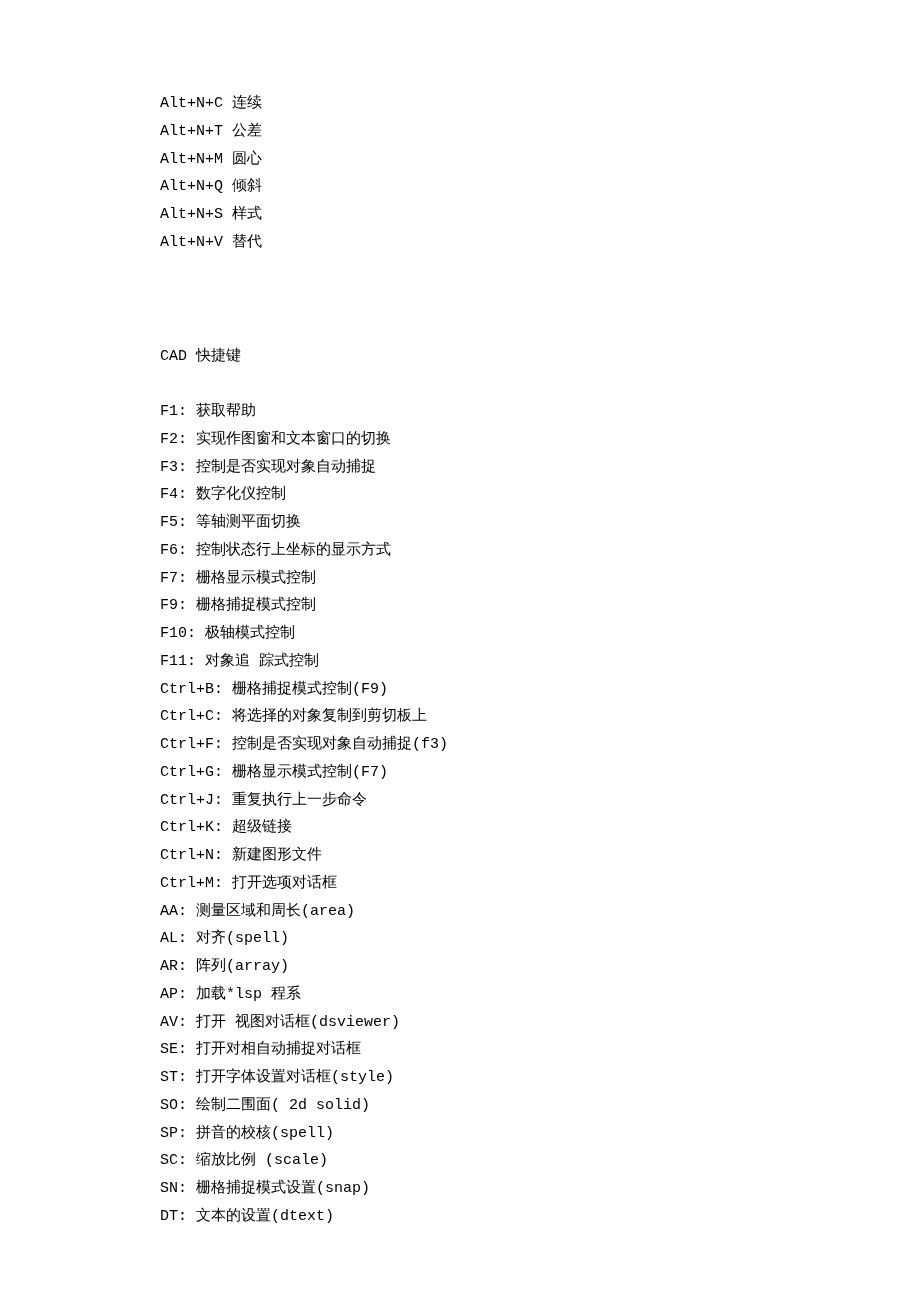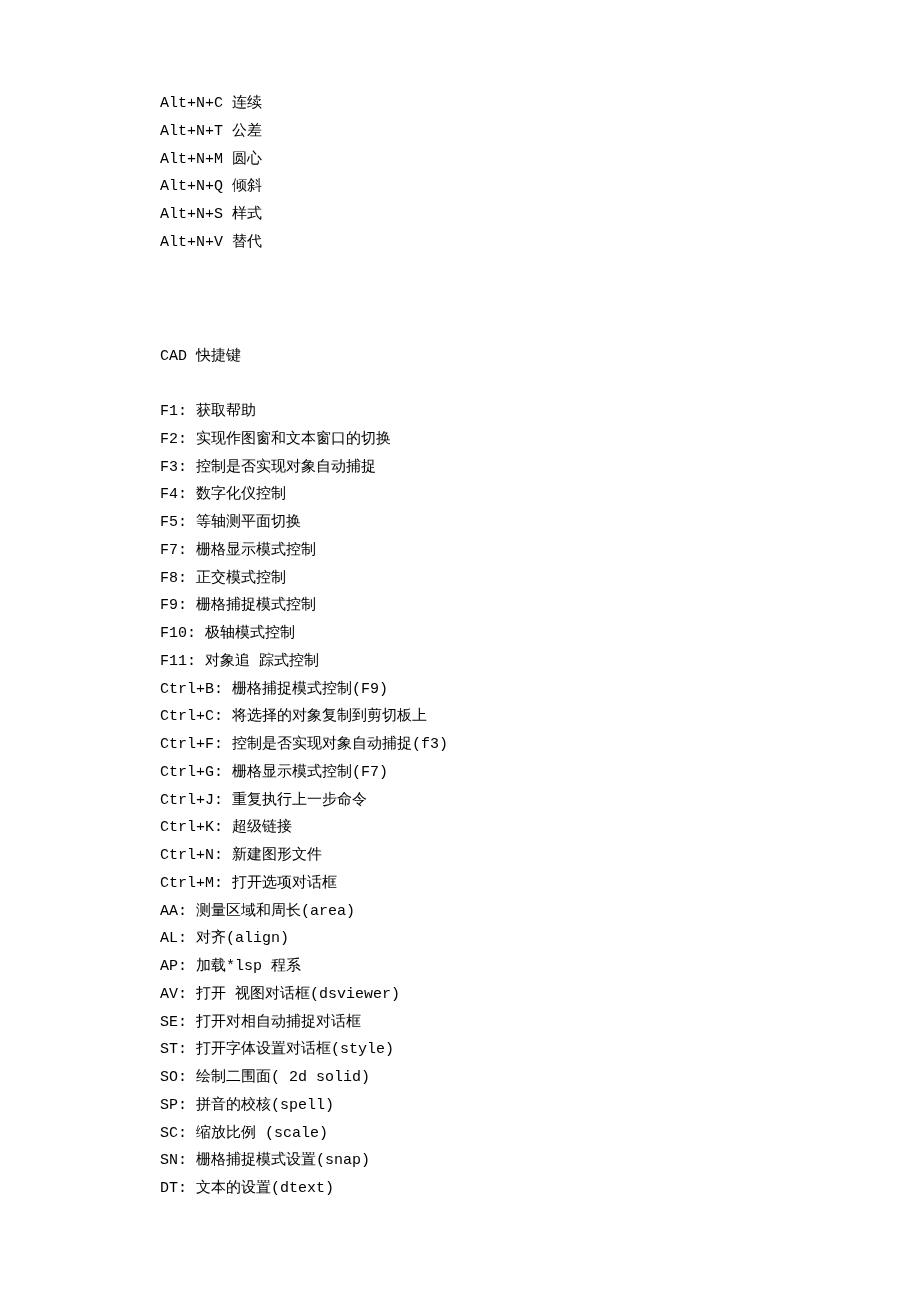--- a/index.html
+++ b/index.html
@@ -42,35 +42,36 @@
   <div class="line">CAD 快捷键</div>
 
   <div class="line">&nbsp;</div>
 
   <div>
     <div class="line">F1: 获取帮助</div>
     <div class="line">F2: 实现作图窗和文本窗口的切换</div>
     <div class="line">F3: 控制是否实现对象自动捕捉</div>
     <div class="line">F4: 数字化仪控制</div>
     <div class="line">F5: 等轴测平面切换</div>
+    <div class="line">F6: 控制状态行上坐标的显示方式</div>
     <div class="line">F7: 栅格显示模式控制</div>
-    <div class="line">F8: 正交模式控制</div>
     <div class="line">F9: 栅格捕捉模式控制</div>
     <div class="line">F10: 极轴模式控制</div>
     <div class="line">F11: 对象追 踪式控制</div>
     <div class="line">Ctrl+B: 栅格捕捉模式控制(F9)</div>
     <div class="line">Ctrl+C: 将选择的对象复制到剪切板上</div>
     <div class="line">Ctrl+F: 控制是否实现对象自动捕捉(f3)</div>
     <div class="line">Ctrl+G: 栅格显示模式控制(F7)</div>
     <div class="line">Ctrl+J: 重复执行上一步命令</div>
     <div class="line">Ctrl+K: 超级链接</div>
     <div class="line">Ctrl+N: 新建图形文件</div>
     <div class="line">Ctrl+M: 打开选项对话框</div>
     <div class="line">AA: 测量区域和周长(area)</div>
-    <div class="line">AL: 对齐(align)</div>
+    <div class="line">AL: 对齐(spell)</div>
+    <div class="line">AR: 阵列(array)</div>
     <div class="line">AP: 加载*lsp 程系</div>
     <div class="line">AV: 打开 视图对话框(dsviewer)</div>
     <div class="line">SE: 打开对相自动捕捉对话框</div>
     <div class="line">ST: 打开字体设置对话框(style)</div>
     <div class="line">SO: 绘制二围面( 2d solid)</div>
     <div class="line">SP: 拼音的校核(spell)</div>
     <div class="line">SC: 缩放比例 (scale)</div>
     <div class="line">SN: 栅格捕捉模式设置(snap)</div>
     <div class="line">DT: 文本的设置(dtext)</div>
 

